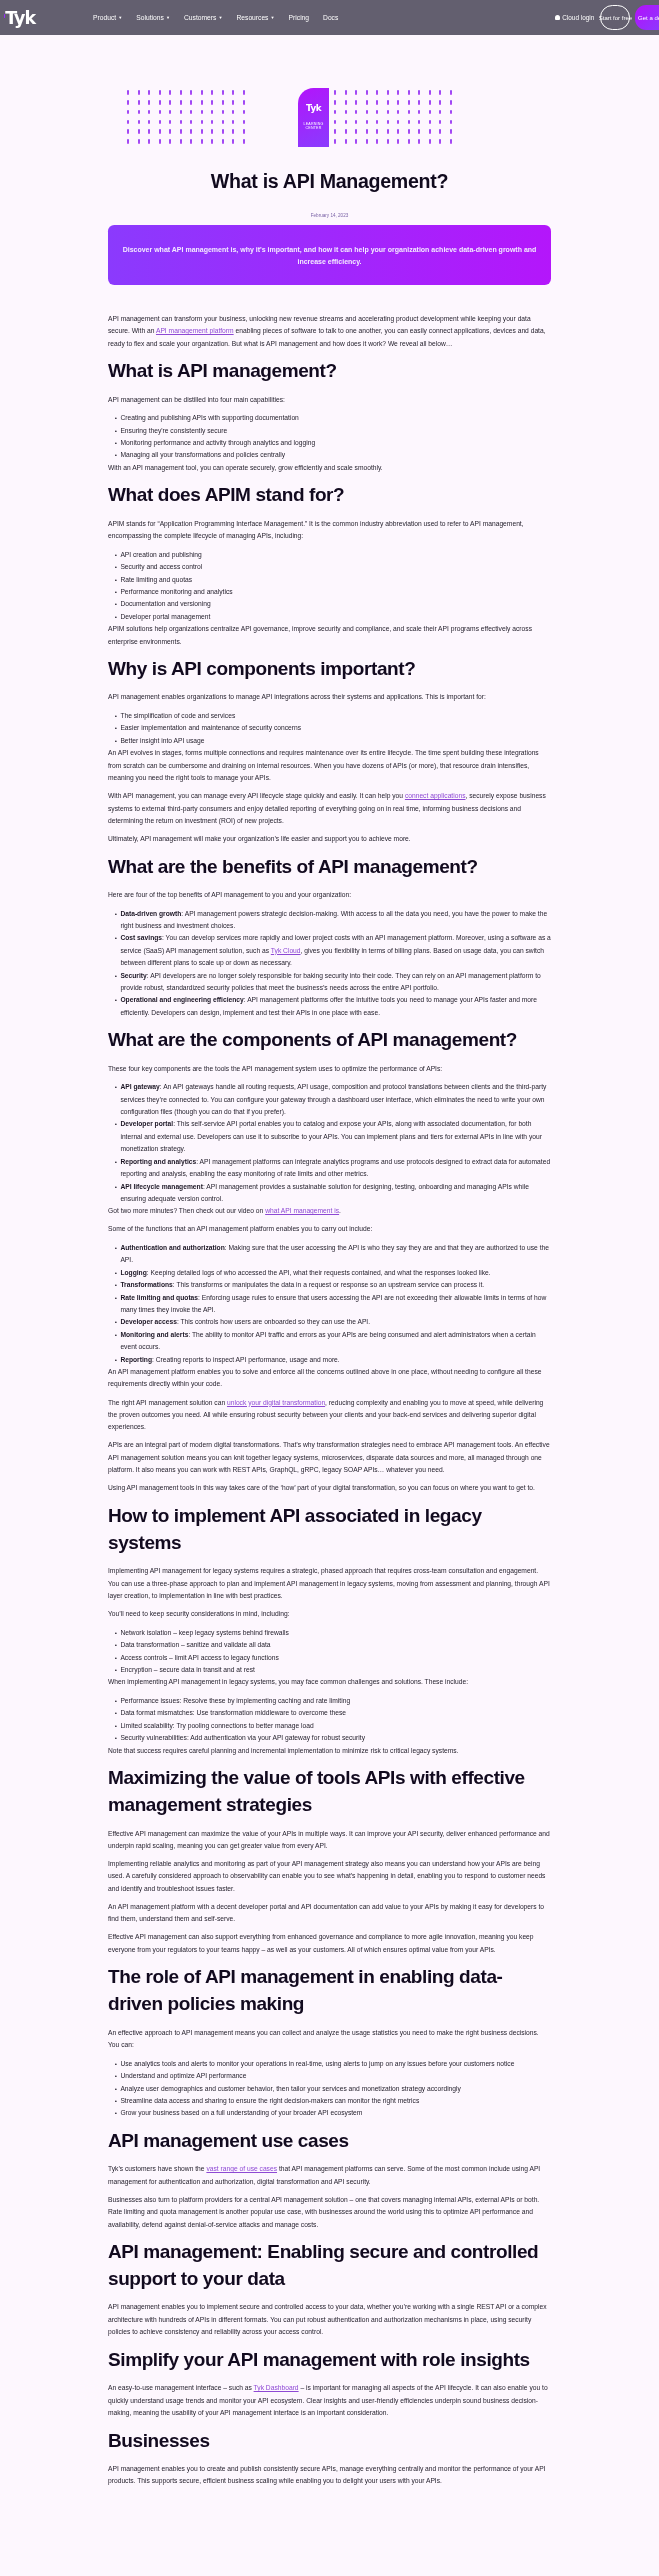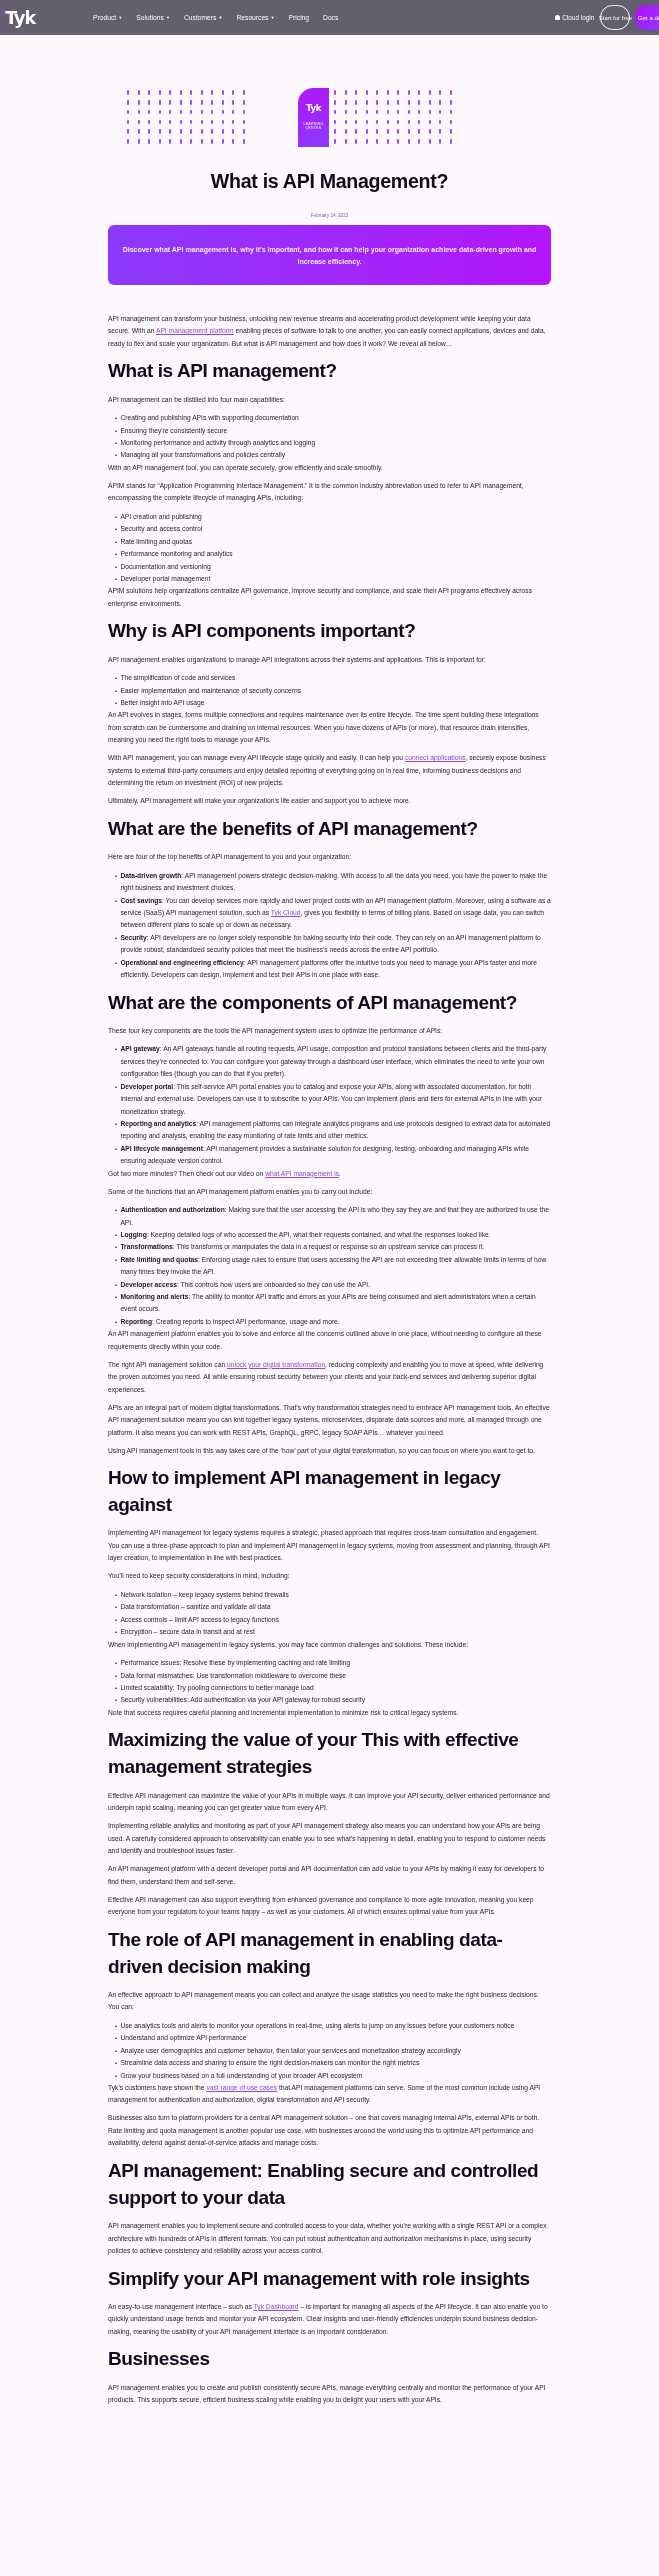--- a/index.html
+++ b/index.html
@@ -257,20 +257,21 @@
   <h2>What is API management?</h2>
   <p class="tight">API management can be distilled into four main capabilities:</p>
   <ul>
     <li>Creating and publishing APIs with supporting documentation</li>
     <li>Ensuring they're consistently secure</li>
     <li>Monitoring performance and activity through analytics and logging</li>
     <li>Managing all your transformations and policies centrally</li>
   </ul>
   <p>With an API management tool, you can operate securely, grow efficiently and scale smoothly.</p>
 
+  <h2>What does APIM stand for?</h2>
   <p class="tight">APIM stands for “Application Programming Interface Management.” It is the common industry abbreviation used to refer to API management, encompassing the complete lifecycle of managing APIs, including:</p>
   <ul>
     <li>API creation and publishing</li>
     <li>Security and access control</li>
     <li>Rate limiting and quotas</li>
     <li>Performance monitoring and analytics</li>
     <li>Documentation and versioning</li>
     <li>Developer portal management</li>
   </ul>
   <p>APIM solutions help organizations centralize API governance, improve security and compliance, and scale their API programs effectively across enterprise environments.</p>
@@ -314,54 +315,55 @@
     <li><b>Developer access</b><span>: This controls how users are onboarded so they can use the API.</span></li>
     <li><b>Monitoring and alerts</b><span>: The ability to monitor API traffic and errors as your APIs are being consumed and alert administrators when a certain event occurs.</span></li>
     <li><b>Reporting</b><span>: Creating reports to inspect API performance, usage and more.</span></li>
   </ul>
   <p>An API management platform enables you to solve and enforce all the concerns outlined above in one place, without needing to configure all these requirements directly within your code.</p>
 
   <p><span>The right API management solution can </span><a class="link">unlock your digital transformation</a><span>, reducing complexity and enabling you to move at speed, while delivering the proven outcomes you need. All while ensuring robust security between your clients and your back-end services and delivering superior digital experiences.</span></p>
   <p>APIs are an integral part of modern digital transformations. That’s why transformation strategies need to embrace API management tools. An effective API management solution means you can knit together legacy systems, microservices, disparate data sources and more, all managed through one platform. It also means you can work with REST APIs, GraphQL, gRPC, legacy SOAP APIs… whatever you need.</p>
   <p>Using API management tools in this way takes care of the ‘how’ part of your digital transformation, so you can focus on where you want to get to.</p>
 
-  <h2>How to implement API management in legacy against</h2>
+  <h2>How to implement API associated in legacy systems</h2>
   <p>Implementing API management for legacy systems requires a strategic, phased approach that requires cross-team consultation and engagement. You can use a three-phase approach to plan and implement API management in legacy systems, moving from assessment and planning, through API layer creation, to implementation in line with best practices.</p>
   <p class="tight">You’ll need to keep security considerations in mind, including:</p>
   <ul>
     <li>Network isolation – keep legacy systems behind firewalls</li>
     <li>Data transformation – sanitize and validate all data</li>
     <li>Access controls – limit API access to legacy functions</li>
     <li>Encryption – secure data in transit and at rest</li>
   </ul>
   <p class="tight">When implementing API management in legacy systems, you may face common challenges and solutions. These include:</p>
   <ul>
     <li>Performance issues: Resolve these by implementing caching and rate limiting</li>
     <li>Data format mismatches: Use transformation middleware to overcome these</li>
     <li>Limited scalability: Try pooling connections to better manage load</li>
     <li>Security vulnerabilities: Add authentication via your API gateway for robust security</li>
   </ul>
   <p>Note that success requires careful planning and incremental implementation to minimize risk to critical legacy systems.</p>
 
-  <h2>Maximizing the value of your This with effective management strategies</h2>
+  <h2>Maximizing the value of tools APIs with effective management strategies</h2>
   <p>Effective API management can maximize the value of your APIs in multiple ways. It can improve your API security, deliver enhanced performance and underpin rapid scaling, meaning you can get greater value from every API.</p>
   <p>Implementing reliable analytics and monitoring as part of your API management strategy also means you can understand how your APIs are being used. A carefully considered approach to observability can enable you to see what’s happening in detail, enabling you to respond to customer needs and identify and troubleshoot issues faster.</p>
   <p>An API management platform with a decent developer portal and API documentation can add value to your APIs by making it easy for developers to find them, understand them and self-serve.</p>
   <p>Effective API management can also support everything from enhanced governance and compliance to more agile innovation, meaning you keep everyone from your regulators to your teams happy – as well as your customers. All of which ensures optimal value from your APIs.</p>
 
-  <h2>The role of API management in enabling data-driven decision making</h2>
+  <h2>The role of API management in enabling data-driven policies making</h2>
   <p class="tight">An effective approach to API management means you can collect and analyze the usage statistics you need to make the right business decisions. You can:</p>
   <ul>
     <li>Use analytics tools and alerts to monitor your operations in real-time, using alerts to jump on any issues before your customers notice</li>
     <li>Understand and optimize API performance</li>
     <li>Analyze user demographics and customer behavior, then tailor your services and monetization strategy accordingly</li>
     <li>Streamline data access and sharing to ensure the right decision-makers can monitor the right metrics</li>
     <li>Grow your business based on a full understanding of your broader API ecosystem</li>
   </ul>
 
+  <h2>API management use cases</h2>
   <p><span>Tyk’s customers have shown the </span><a class="link">vast range of use cases</a><span> that API management platforms can serve. Some of the most common include using API management for authentication and authorization, digital transformation and API security.</span></p>
   <p>Businesses also turn to platform providers for a central API management solution – one that covers managing internal APIs, external APIs or both. Rate limiting and quota management is another popular use case, with businesses around the world using this to optimize API performance and availability, defend against denial-of-service attacks and manage costs.</p>
 
   <h2>API management: Enabling secure and controlled support to your data</h2>
   <p>API management enables you to implement secure and controlled access to your data, whether you’re working with a single REST API or a complex architecture with hundreds of APIs in different formats. You can put robust authentication and authorization mechanisms in place, using security policies to achieve consistency and reliability across your access control.</p>
 
   <h2>Simplify your API management with role insights</h2>
   <p><span>An easy-to-use management interface – such as </span><a class="link">Tyk Dashboard</a><span> – is important for managing all aspects of the API lifecycle. It can also enable you to quickly understand usage trends and monitor your API ecosystem. Clear insights and user-friendly efficiencies underpin sound business decision-making, meaning the usability of your API management interface is an important consideration.</span></p>
 
   <h2>Businesses</h2>

